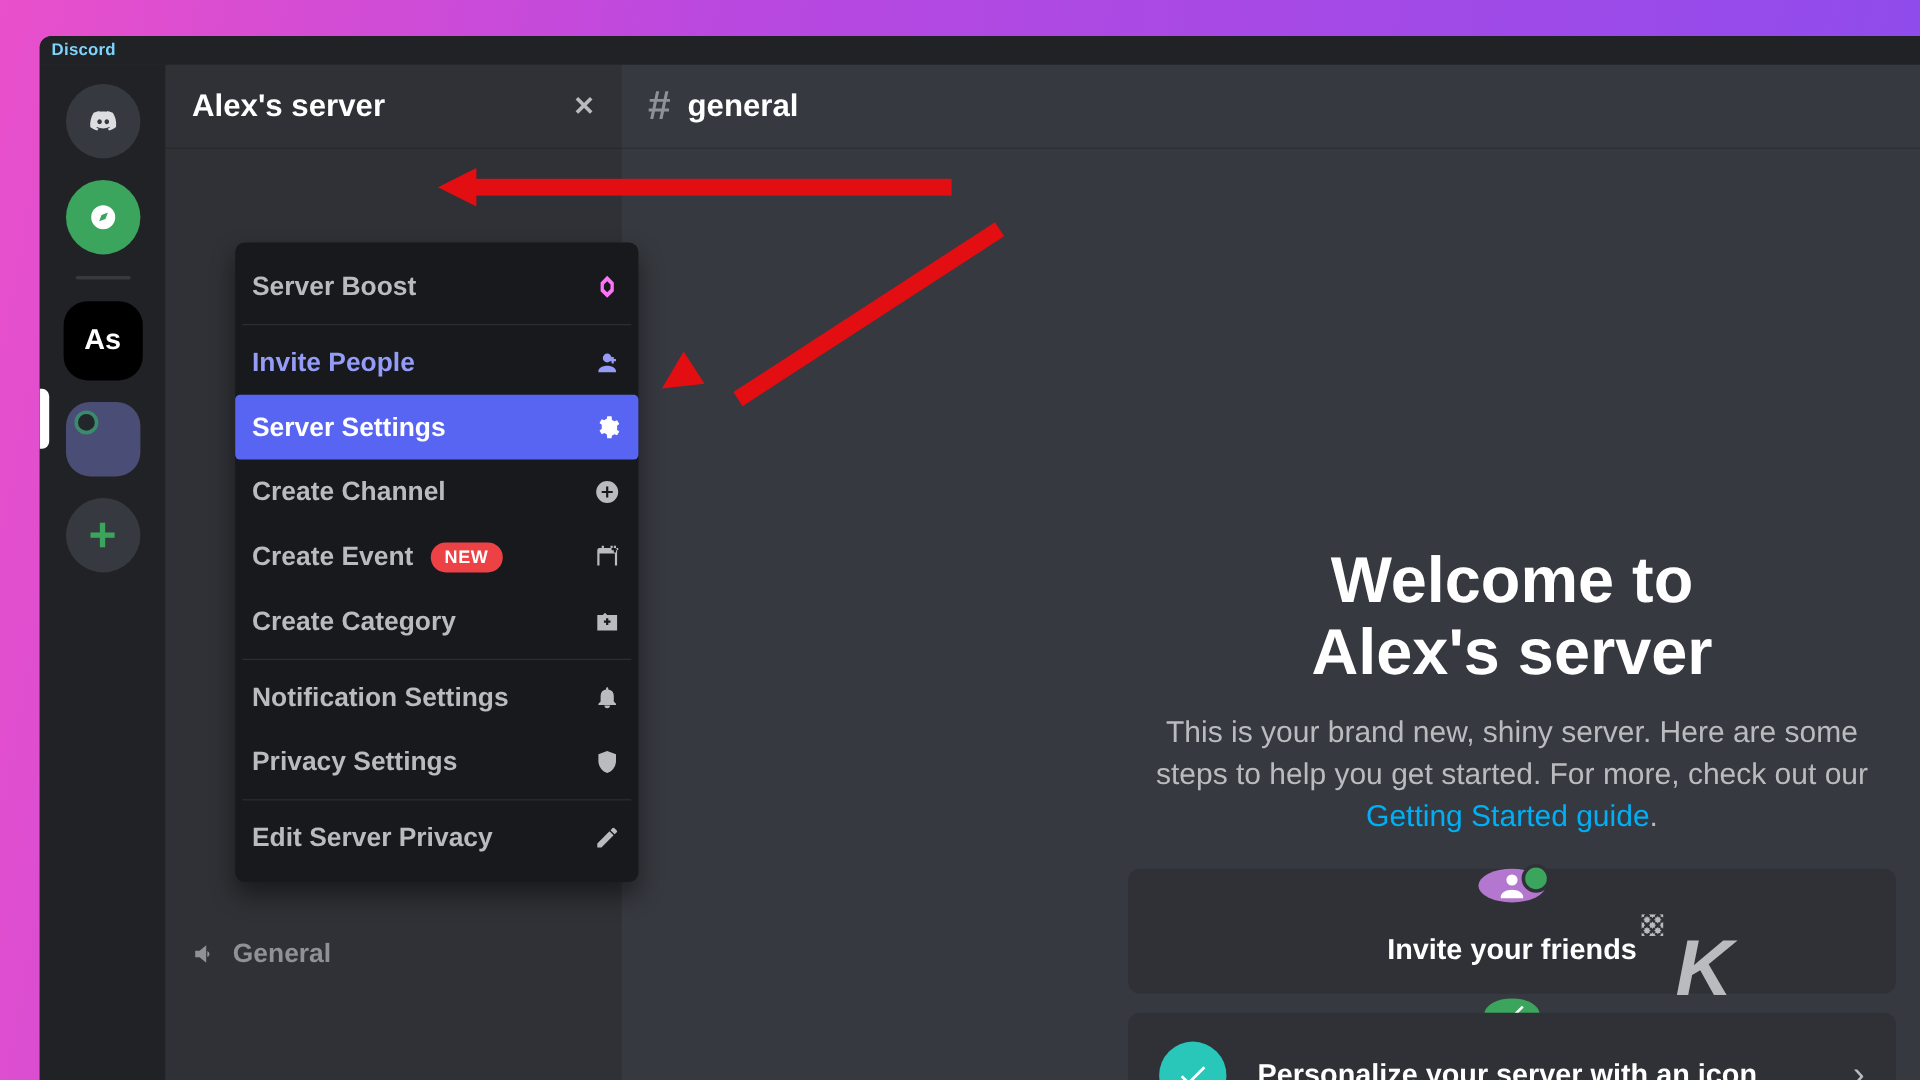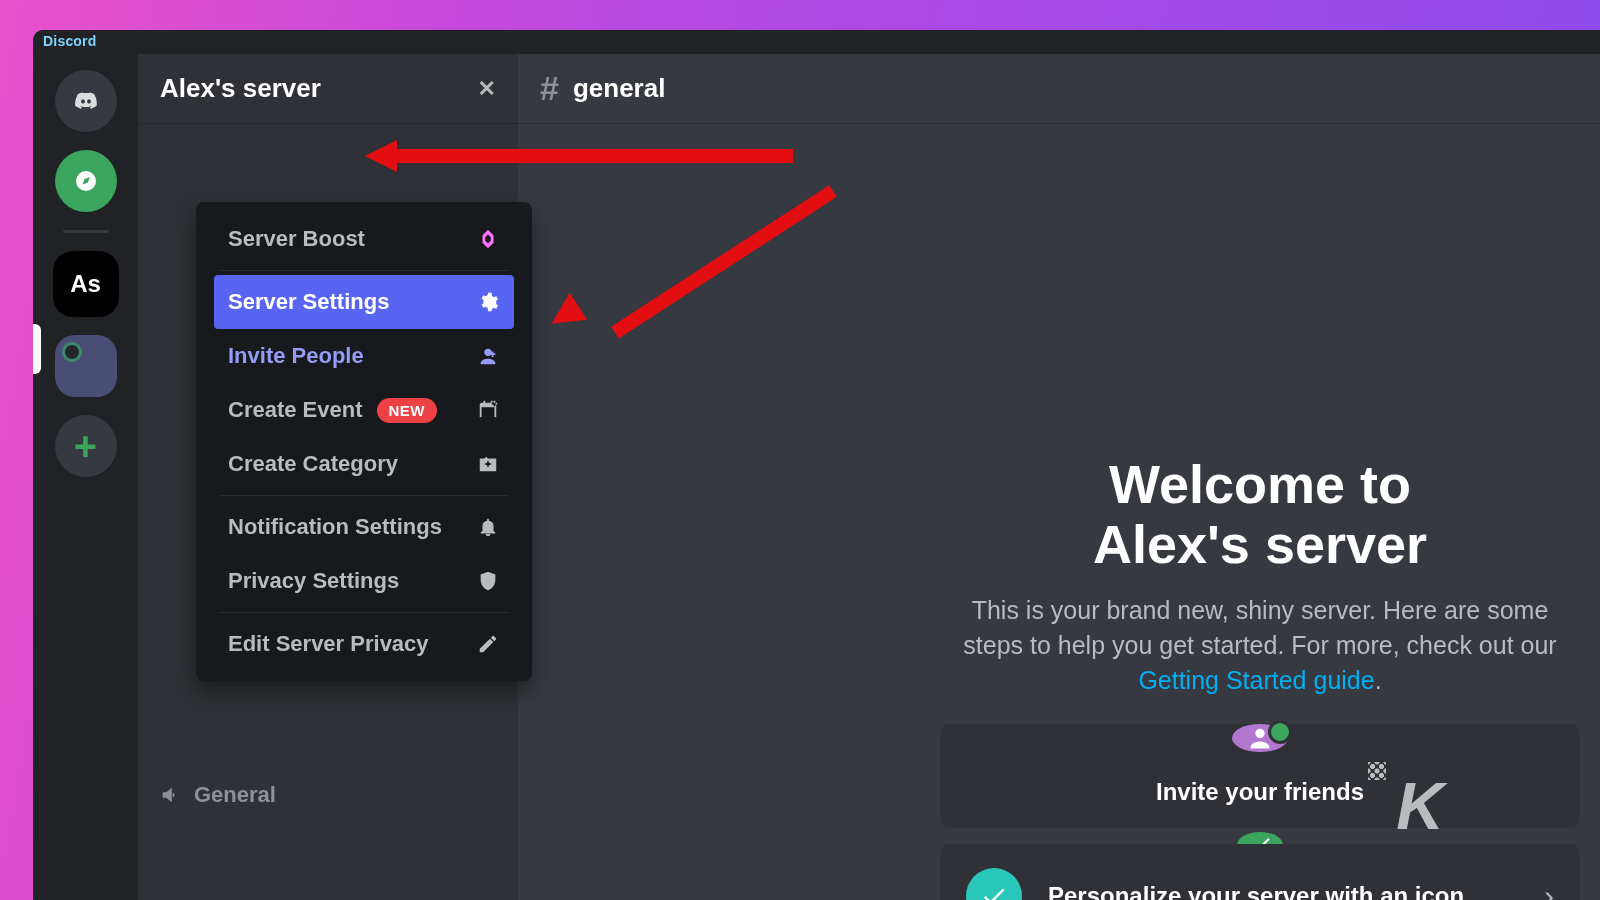--- a/index.html
+++ b/index.html
@@ -112,21 +112,21 @@
   }
   .voice-row svg{ width:26px; height:26px; fill:#8e9297;}
 
   
   .dropdown {
     position: absolute;
     left: 163px; top: 148px;
     width: 336px;
     background: #18191c;
     border-radius: 8px;
-    padding: 10px 18px;
+    padding: 10px 0;
     box-shadow: 0 10px 20px rgba(0,0,0,.45);
     z-index: 5;
   }
   .dd-item {
     display: flex; align-items: center;
     height: 54px;
     padding: 0 14px;
     border-radius: 4px;
     color: #b9bbbe;
     font-size: 22px;
@@ -325,42 +325,52 @@
             <span>Server Boost</span>
           </span>
         <span class="ic boost-gem">
           <svg viewBox="0 0 24 24">
               <path d="M12 2 6 8v8l6 6 6-6V8l-6-6zm0 5 3 3v4l-3 3-3-3v-4l3-3z"></path>
             </svg>
         </span>
       </div>
       <div class="dd-sep"></div>
 
+      <div class="dd-item invite">
+        <span class="lbl">
+            <span>Invite People</span>
+          </span>
+        <span class="ic">
+          <svg viewBox="0 0 24 24">
+              <path d="M12 12a4 4 0 1 0-4-4 4 4 0 0 0 4 4zm6 1v-2h2V9h-2V7h-2v2h-2v2h2v2zM4 20c0-3 4-5 8-5s8 2 8 5v1H4z"></path>
+            </svg>
+        </span>
+      </div>
+
       <div class="dd-item selected">
         <span class="lbl">
             <span>Server Settings</span>
           </span>
         <span class="ic">
           <svg viewBox="0 0 24 24">
               <path d="M12 8a4 4 0 1 0 4 4 4 4 0 0 0-4-4zm9 4a7.6 7.6 0 0 0-.1-1.3l2.1-1.6-2-3.4-2.5 1a7.3 7.3 0 0 0-2.2-1.3L16 2h-4l-.3 2.4a7.3 7.3 0 0 0-2.2 1.3l-2.5-1-2 3.4 2.1 1.6A8.7 8.7 0 0 0 7 12a8.7 8.7 0 0 0 .1 1.3L5 14.9l2 3.4 2.5-1a7.3 7.3 0 0 0 2.2 1.3L12 22h4l.3-2.4a7.3 7.3 0 0 0 2.2-1.3l2.5 1 2-3.4-2.1-1.6A7.6 7.6 0 0 0 21 12z"></path>
             </svg>
         </span>
       </div>
 
-      <div class="dd-item invite">
-        <span class="lbl">
-            <span>Invite People</span>
-          </span>
-        <span class="ic">
-          <svg viewBox="0 0 24 24">
-              <path d="M12 12a4 4 0 1 0-4-4 4 4 0 0 0 4 4zm6 1v-2h2V9h-2V7h-2v2h-2v2h2v2zM4 20c0-3 4-5 8-5s8 2 8 5v1H4z"></path>
-            </svg>
-        </span>
-      </div>
-
+      <div class="dd-item">
+        <span class="lbl">
+            <span>Create Channel</span>
+          </span>
+        <span class="ic">
+          <svg viewBox="0 0 24 24">
+              <path d="M12 2a10 10 0 1 0 10 10A10 10 0 0 0 12 2zm5 11h-4v4h-2v-4H7v-2h4V7h2v4h4z"></path>
+            </svg>
+        </span>
+      </div>
 
       <div class="dd-item">
         <span class="lbl">
           <span>Create Event</span>
           <span class="badge-new">NEW</span>
         </span>
         <span class="ic">
           <svg viewBox="0 0 24 24">
               <path d="M19 4h-2V2h-2v2H9V2H7v2H5a2 2 0 0 0-2 2v14h18V6a2 2 0 0 0-2-2zm0 16H5V9h14zM18 2h2v2h2v2h-2v2h-2V6h-2V4h2z"></path>
             </svg>

